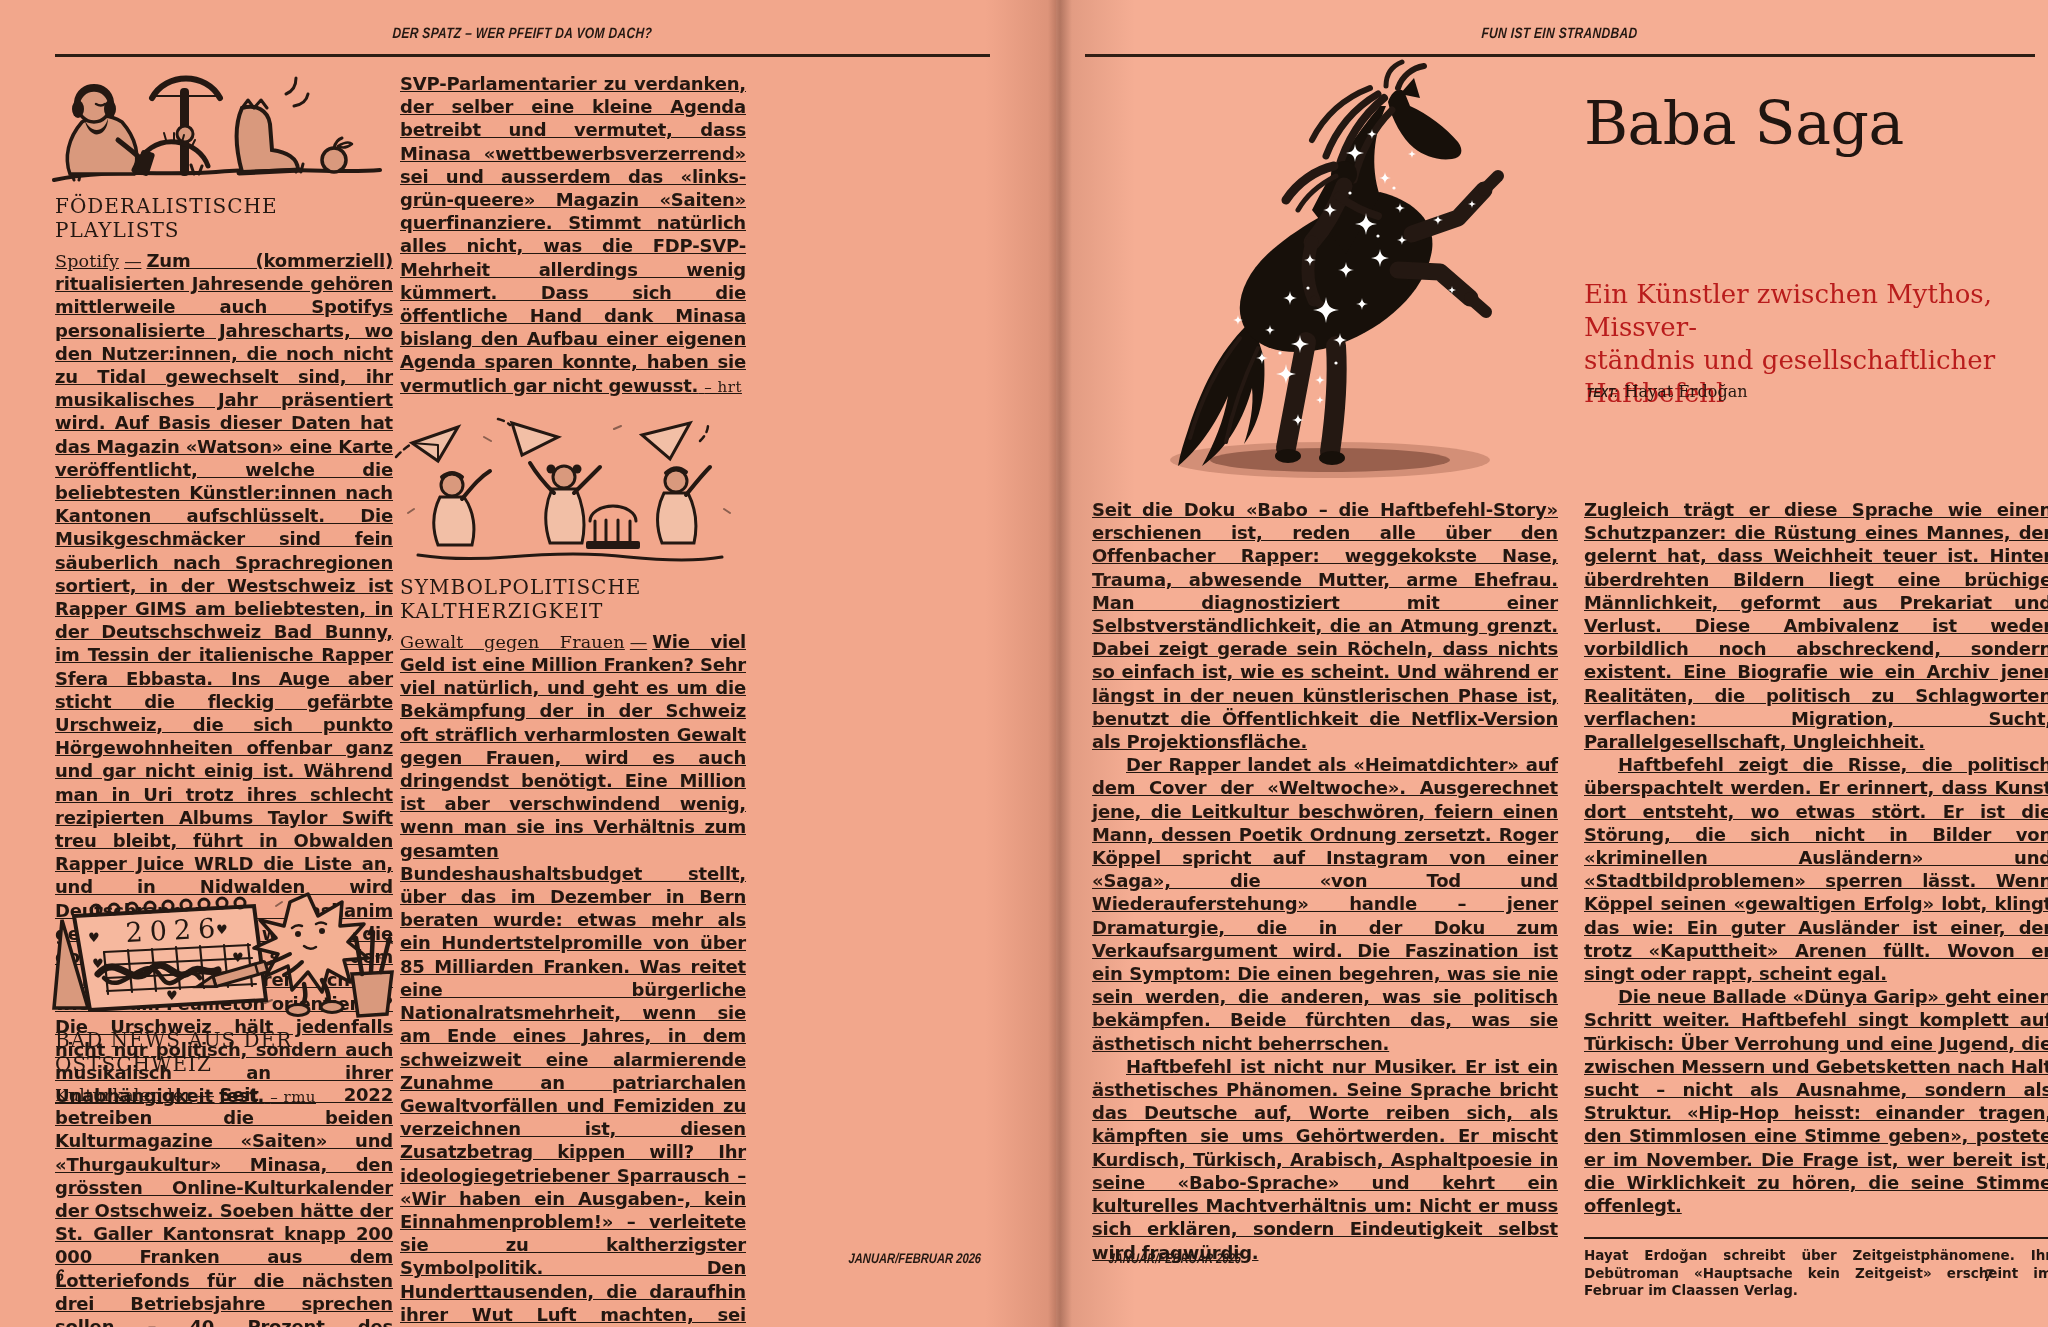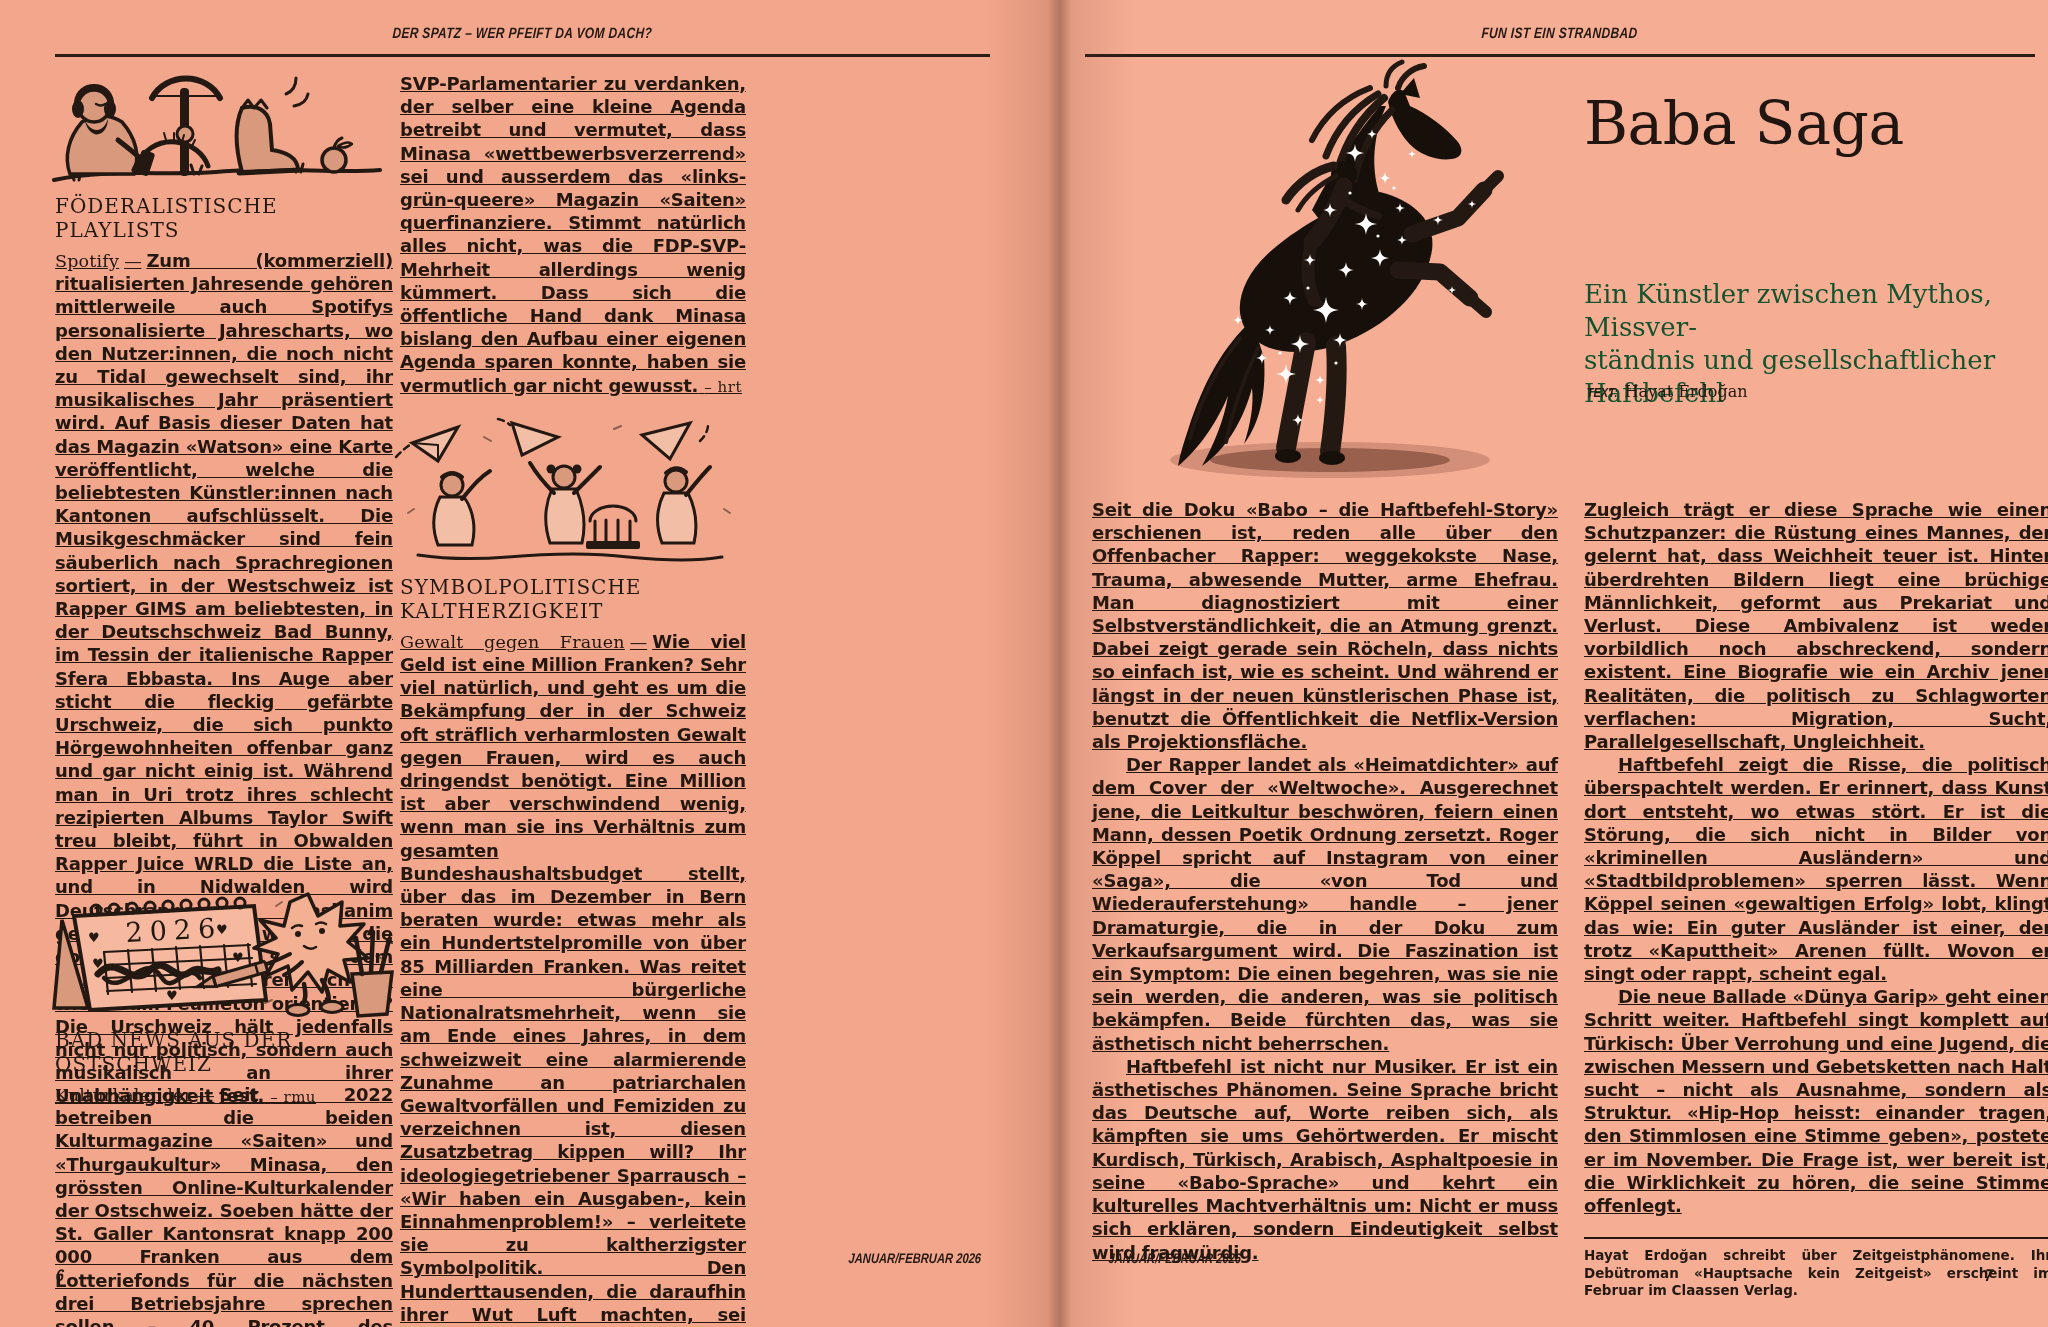--- a/index.html
+++ b/index.html
@@ -29,21 +29,21 @@
   .kdash{font:400 17.5px "DejaVu Serif",serif;padding:0 5px;}
   .sig{font:400 15px "DejaVu Serif",serif;letter-spacing:.5px;white-space:nowrap;}
   .footnote{font:700 13.5px/17.5px "DejaVu Sans",sans-serif;border-top:2px solid #241812;
             padding-top:8px;text-align:justify;color:#241812;}
   .folio{font:700 italic 14px "Liberation Sans",sans-serif;color:#241812;}
   .folio span{display:inline-block;transform:scaleX(.8) skewX(-4deg);}
   .pageno{font:700 italic 17px "Liberation Sans",sans-serif;color:#241812;}
   .pageno span{display:inline-block;transform:scaleX(.85) skewX(-4deg);}
 
   .title{font:400 60px/63px "DejaVu Serif",serif;color:#201510;letter-spacing:-.5px;}
-  .subtitle{font:400 26px/33px "DejaVu Serif",serif;color:#14532d;margin-top:0;}
+  .subtitle{font:400 26px/33px "DejaVu Serif",serif;color:#b91c1c;margin-top:0;}
   .byline{margin-top:0;}
   .byline .lbl{font:700 italic 13px "Liberation Sans",sans-serif;display:inline-block;transform:scaleX(.85);}
   .byline .nm{font:400 16px "DejaVu Serif",serif;margin-left:4px;}
 
   svg .ln{stroke:#241812;fill:none;stroke-linecap:round;stroke-linejoin:round;}
   svg .fill-ink{fill:#241812;}
   svg .skin{fill:#d9997d;stroke:#241812;}
   svg .paper{fill:#f2bfa6;stroke:#241812;}
 </style>
 </head>

